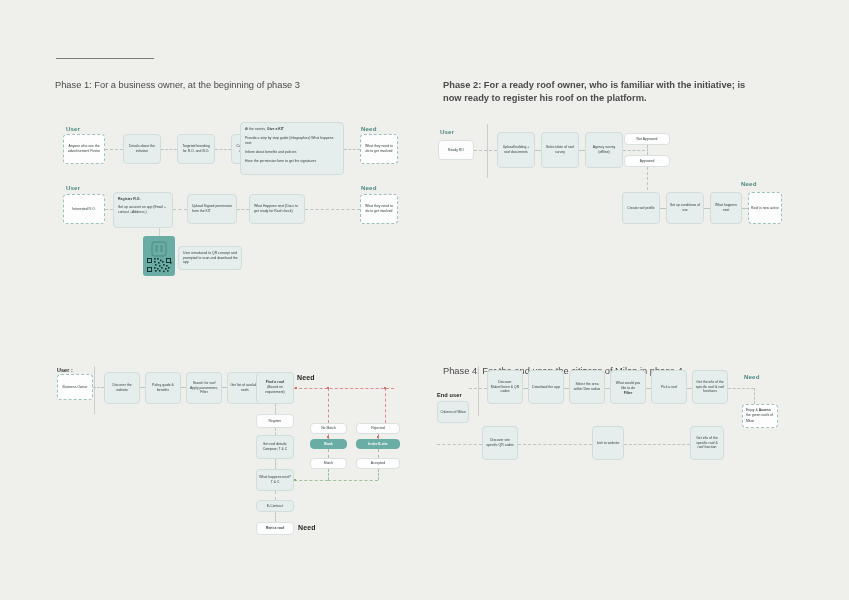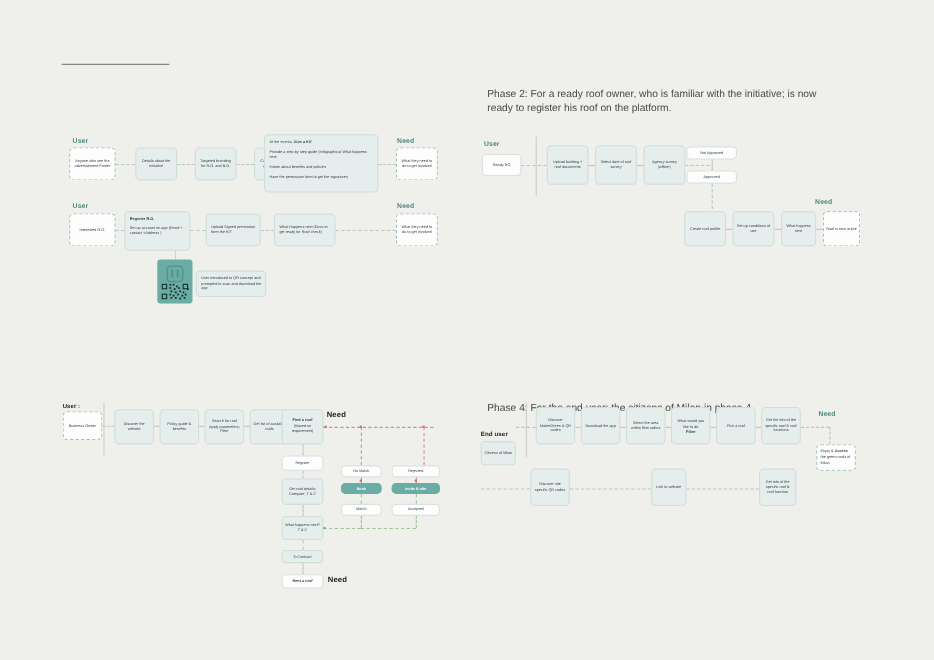--- a/index.html
+++ b/index.html
@@ -59,21 +59,22 @@
   
   .qrcard{position:absolute;background:#6aada4;border-radius:3px;}
 </style>
 </head>
 <body>
 
 <div class="canvas">
 
   <div class="hdr-rule"></div>
 
-  <div class="phase-sub" style="left:443px;top:79px;width:320px;">Phase 2: For a ready roof owner, who is familiar with the initiative; is now ready to register his roof on the platform.</div>
+  <div class="phase-sub" style="left:55px;top:79px;width:340px;">Phase 1: For a business owner, at the beginning of phase 3</div>
+  <div class="phase-sub" style="left:443px;top:79px;width:320px;font-weight:bold;">Phase 2: For a ready roof owner, who is familiar with the initiative; is now ready to register his roof on the platform.</div>
   <div class="phase-sub" style="left:443px;top:365px;width:340px;">Phase 4: For the end user; the citizens of Milan in phase 4</div>
 
   <div class="seclabel" style="left:66px;top:125px;">User</div>
   <div class="seclabel" style="left:361px;top:125px;">Need</div>
 
   <div class="node dashed" style="left:63px;top:134px;width:42px;height:30px;">Anyone who see the advertisement Poster</div>
   <div class="dash-h" style="left:105px;top:149px;width:18px;"></div>
 
   <div class="node" style="left:123px;top:134px;width:38px;height:30px;">Details about the initiative</div>
   <div class="dash-h" style="left:161px;top:149px;width:16px;"></div>

